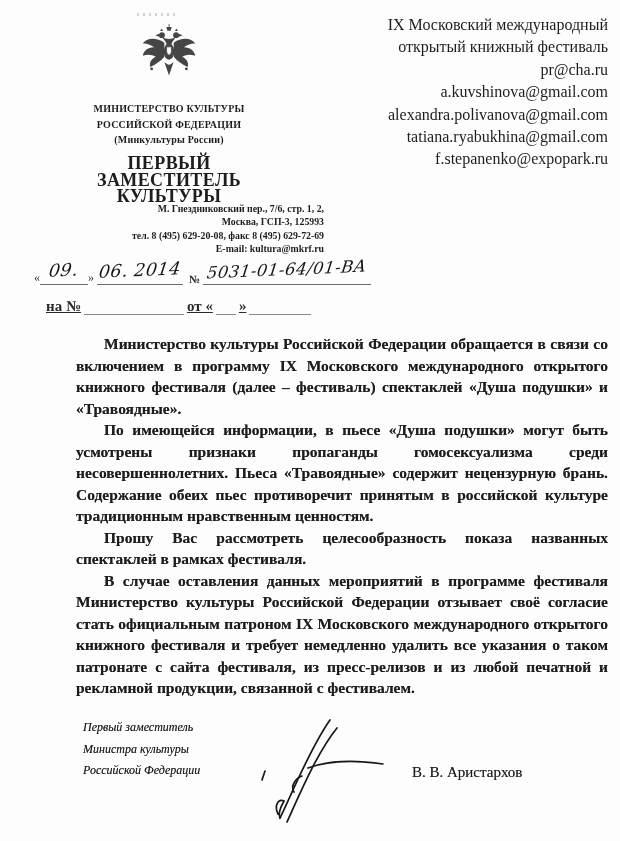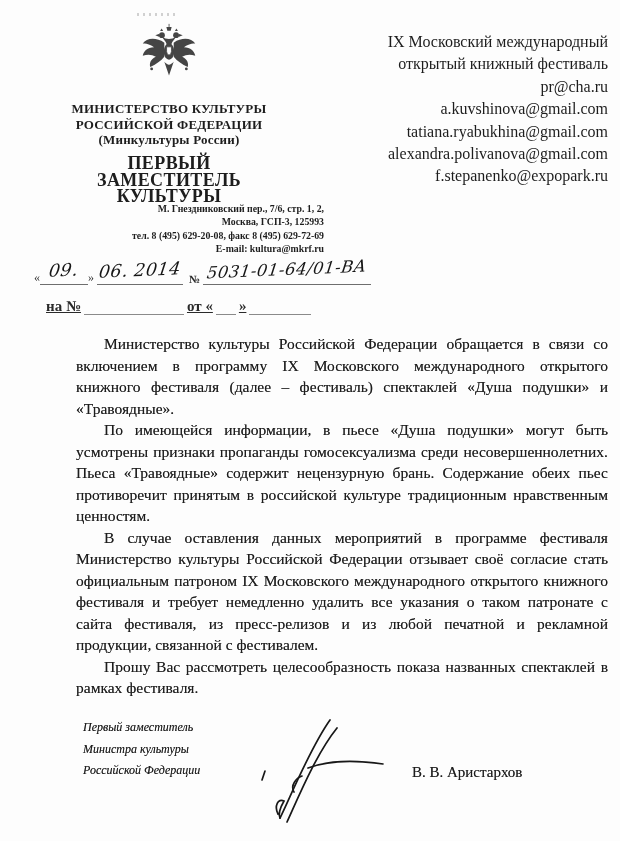--- a/index.html
+++ b/index.html
@@ -7,27 +7,27 @@
     position:relative; width:620px; height:841px; background:#fdfdfd;
     font-family:"Liberation Serif","DejaVu Serif",serif; color:#1d1d1d; overflow:hidden;
   }
   
   .speckle { position:absolute; left:137px; top:13px; width:42px; height:3px;
     background:repeating-linear-gradient(90deg,#b9b9b9 0 2px,transparent 2px 6px); opacity:.65; }
   
   .emblem { position:absolute; left:139px; top:22px; width:60px; height:60px; }
   
   .ministry { position:absolute; left:44px; top:101px; width:250px; text-align:center;
-    font-weight:bold; font-size:13px; line-height:15.5px; letter-spacing:.2px; }
+    font-weight:bold; font-size:10px; line-height:15.5px; letter-spacing:.2px; }
   .post-title { position:absolute; left:44px; top:155px; width:250px; text-align:center;
     font-weight:bold; font-size:18px; line-height:16.5px; letter-spacing:.4px; }
   .address { position:absolute; left:24px; top:202px; width:300px; text-align:right;
     font-weight:bold; font-size:9.8px; line-height:13.3px; }
   
-  .recipient { position:absolute; top:31px; right:12px; width:330px; text-align:right;
+  .recipient { position:absolute; top:14px; right:12px; width:330px; text-align:right;
     font-size:16px; line-height:22.4px; }
   
   .ref-row { position:absolute; left:34px; top:260px; width:340px; height:30px;
     white-space:nowrap; font-size:12px; }
   .ref-row .q { font-size:12px; vertical-align:bottom; color:#333; }
   .blank { display:inline-block; border-bottom:1.2px solid #6e6e6e; text-align:center;
     vertical-align:bottom; height:24px; }
   .hw { display:inline-block; font-style:italic; font-size:17.5px; color:#161616;
     font-family:"DejaVu Serif",serif; transform:rotate(-2.5deg) skewX(-10deg);
     letter-spacing:.5px; white-space:nowrap; }
@@ -35,21 +35,21 @@
   .nsign { font-size:11px; font-weight:bold; color:#2a2a2a; padding:0 3px; vertical-align:bottom; }
   
   .reply-row { position:absolute; left:46px; top:298px; width:300px; white-space:nowrap;
     font-size:15px; font-weight:bold; color:#2a2a2a;text-decoration:underline; }
   .uline { display:inline-block; border-bottom:1px solid #8a8a8a; height:11px;
     vertical-align:bottom; margin:0 3px; }
   .w100 { width:100px; } .w20 { width:20px; } .w62 { width:62px; }
   
   .letter-body { position:absolute; left:76px; top:333px; width:532px;
     text-align:justify; font-size:15.5px; line-height:21.5px;
-    text-shadow:0 0 .4px rgba(0,0,0,.55); }
+    text-shadow:0 0 .4px rgba(0,0,0,.55);font-weight:bold; }
   .letter-body p { margin:0; text-indent:28px; }
   
   .sign-title { position:absolute; left:83px; top:717px; font-size:12px; line-height:21.6px;
     text-shadow:0 0 .4px rgba(0,0,0,.55);font-style:italic; }
   .scribble { position:absolute; left:250px; top:706px; width:140px; height:122px; }
   .sign-name { position:absolute; left:412px; top:764px; font-size:15px;
     text-shadow:0 0 .4px rgba(0,0,0,.55);text-align:center; }
 </style>
 </head>
 <body>
@@ -95,40 +95,40 @@
     <div>Москва, ГСП-3, 125993</div>
     <div>тел. 8 (495) 629-20-08, факс 8 (495) 629-72-69</div>
     <div>E-mail: kultura@mkrf.ru</div>
   </div>
 
   <div class="recipient">
     <div>IX Московский международный</div>
     <div>открытый книжный фестиваль</div>
     <div>pr@cha.ru</div>
     <div>a.kuvshinova@gmail.com</div>
+    <div>alexandra.polivanova@gmail.com</div>
     <div>tatiana.ryabukhina@gmail.com</div>
-    <div>alexandra.polivanova@gmail.com</div>
     <div>f.stepanenko@expopark.ru</div>
   </div>
 
   <div class="ref-row">
     <span class="q">«</span><span class="blank" style="width:48px"><span class="hw">09.</span></span><span class="q">»</span>
     <span class="blank" style="width:86px"><span class="hw">06. 2014</span></span>
     <span class="nsign">№</span><span class="blank" style="width:168px"><span class="hw hw-num">5031-01-64/01-ВА</span></span>
   </div>
 
   <div class="reply-row">
     <span>на №</span><span class="uline w100"></span><span>от «</span><span class="uline w20"></span><span>»</span><span class="uline w62"></span>
   </div>
 
   <div class="letter-body">
     <p>Министерство культуры Российской Федерации обращается в связи со включением в программу IX Московского международного открытого книжного фестиваля (далее – фестиваль) спектаклей «Душа подушки» и «Травоядные».</p>
     <p>По имеющейся информации, в пьесе «Душа подушки» могут быть усмотрены признаки пропаганды гомосексуализма среди несовершеннолетних. Пьеса «Травоядные» содержит нецензурную брань. Содержание обеих пьес противоречит принятым в российской культуре традиционным нравственным ценностям.</p>
+    <p>Прошу Вас рассмотреть целесообразность показа названных спектаклей в рамках фестиваля.</p>
     <p>В случае оставления данных мероприятий в программе фестиваля Министерство культуры Российской Федерации отзывает своё согласие стать официальным патроном IX Московского международного открытого книжного фестиваля и требует немедленно удалить все указания о таком патронате с сайта фестиваля, из пресс-релизов и из любой печатной и рекламной продукции, связанной с фестивалем.</p>
-    <p>Прошу Вас рассмотреть целесообразность показа названных спектаклей в рамках фестиваля.</p>
   </div>
 
   <div class="sign-title">
     <div>Первый заместитель</div>
     <div>Министра культуры</div>
     <div>Российской Федерации</div>
   </div>
 
   <svg class="scribble" viewBox="0 0 140 122" aria-hidden="true">
     <g fill="none" stroke="#181818" stroke-width="1.7" stroke-linecap="round">

